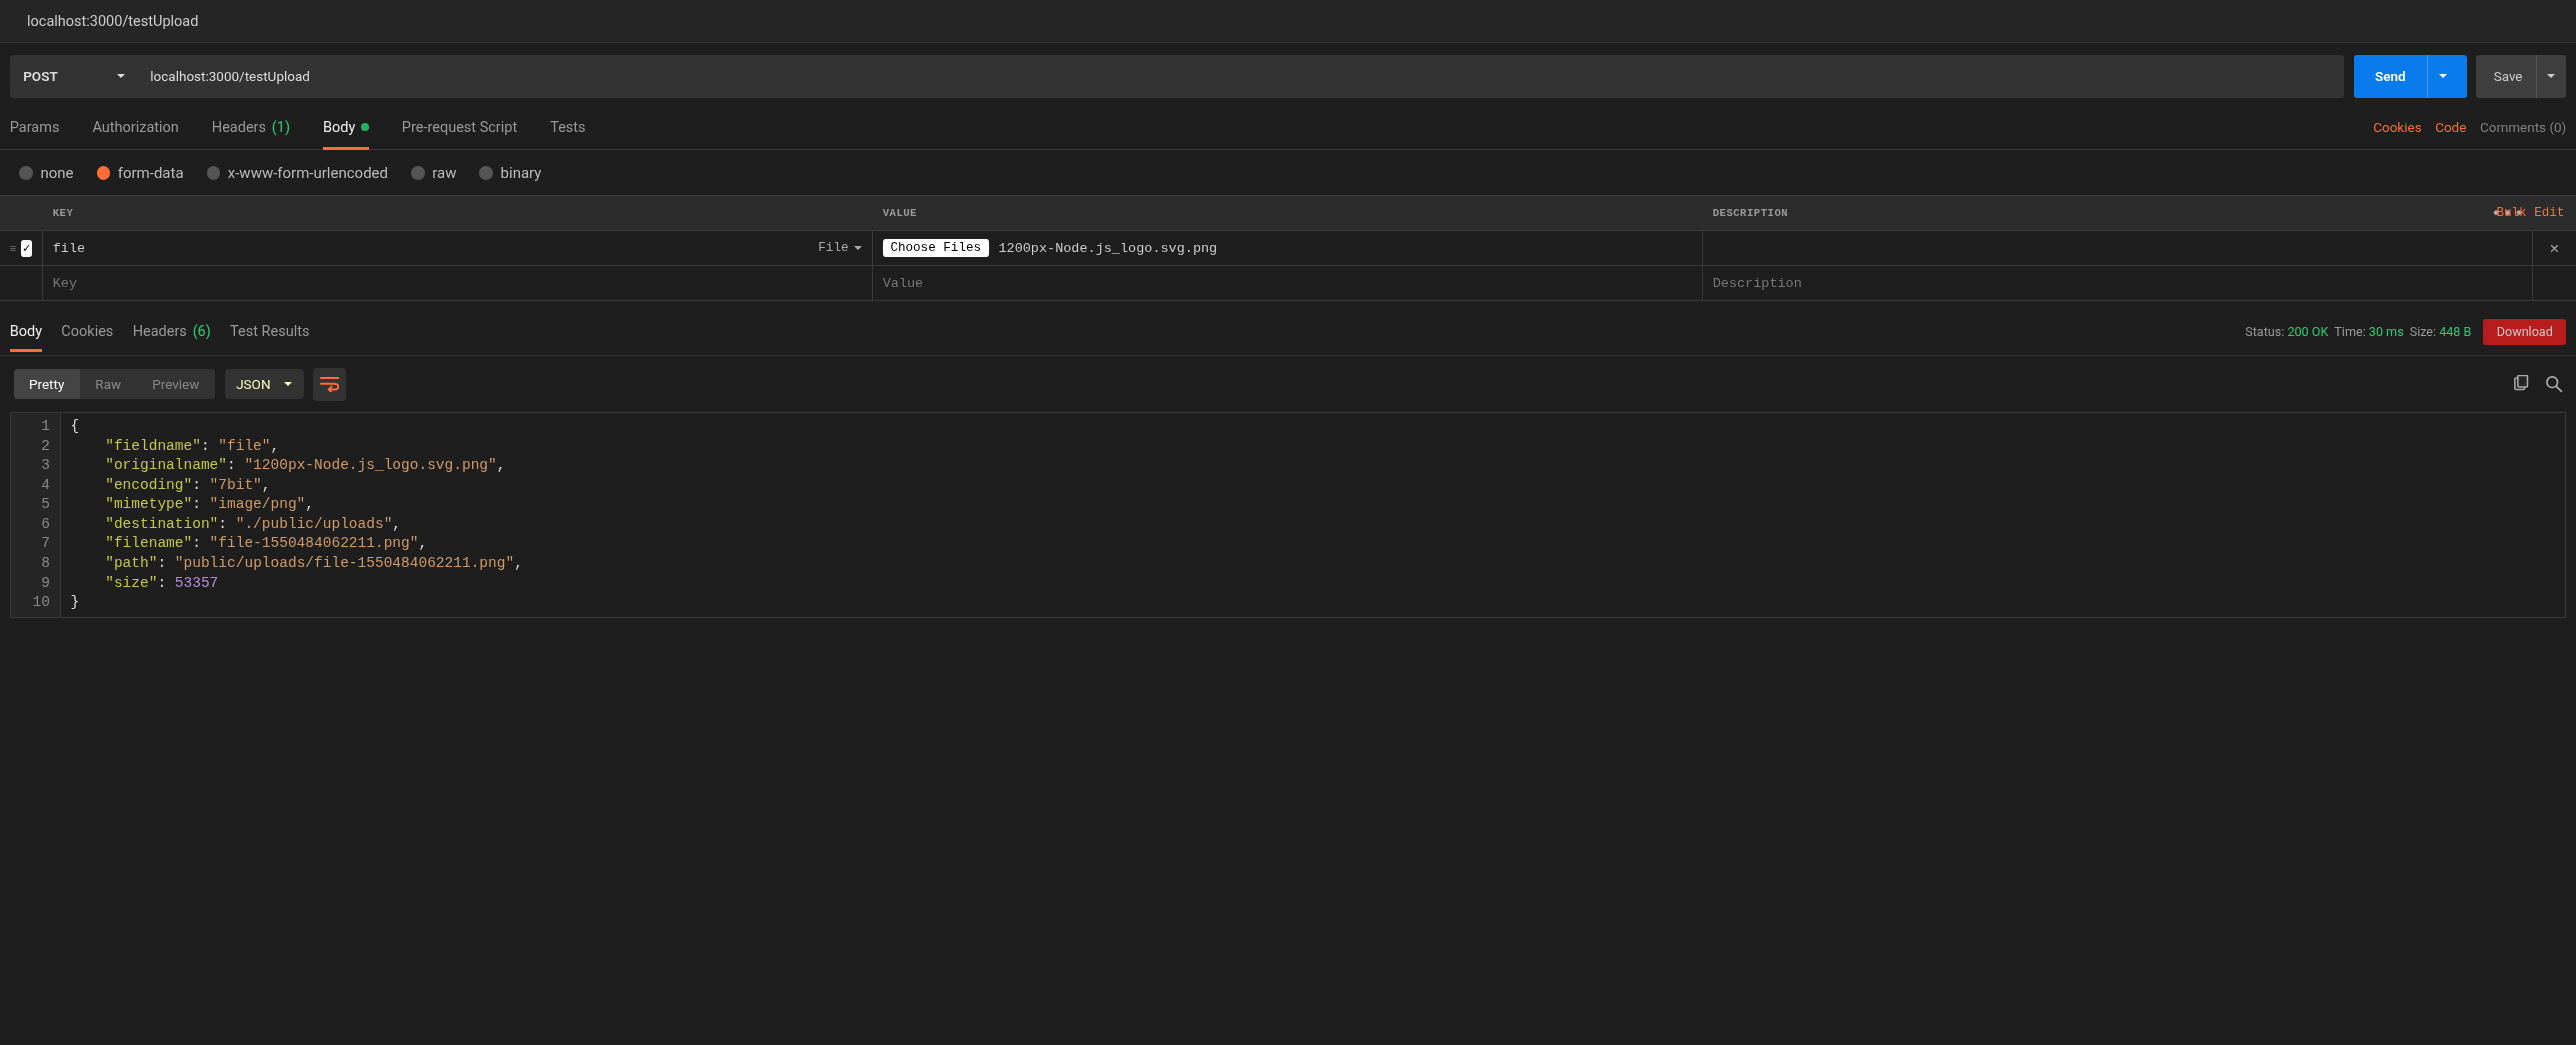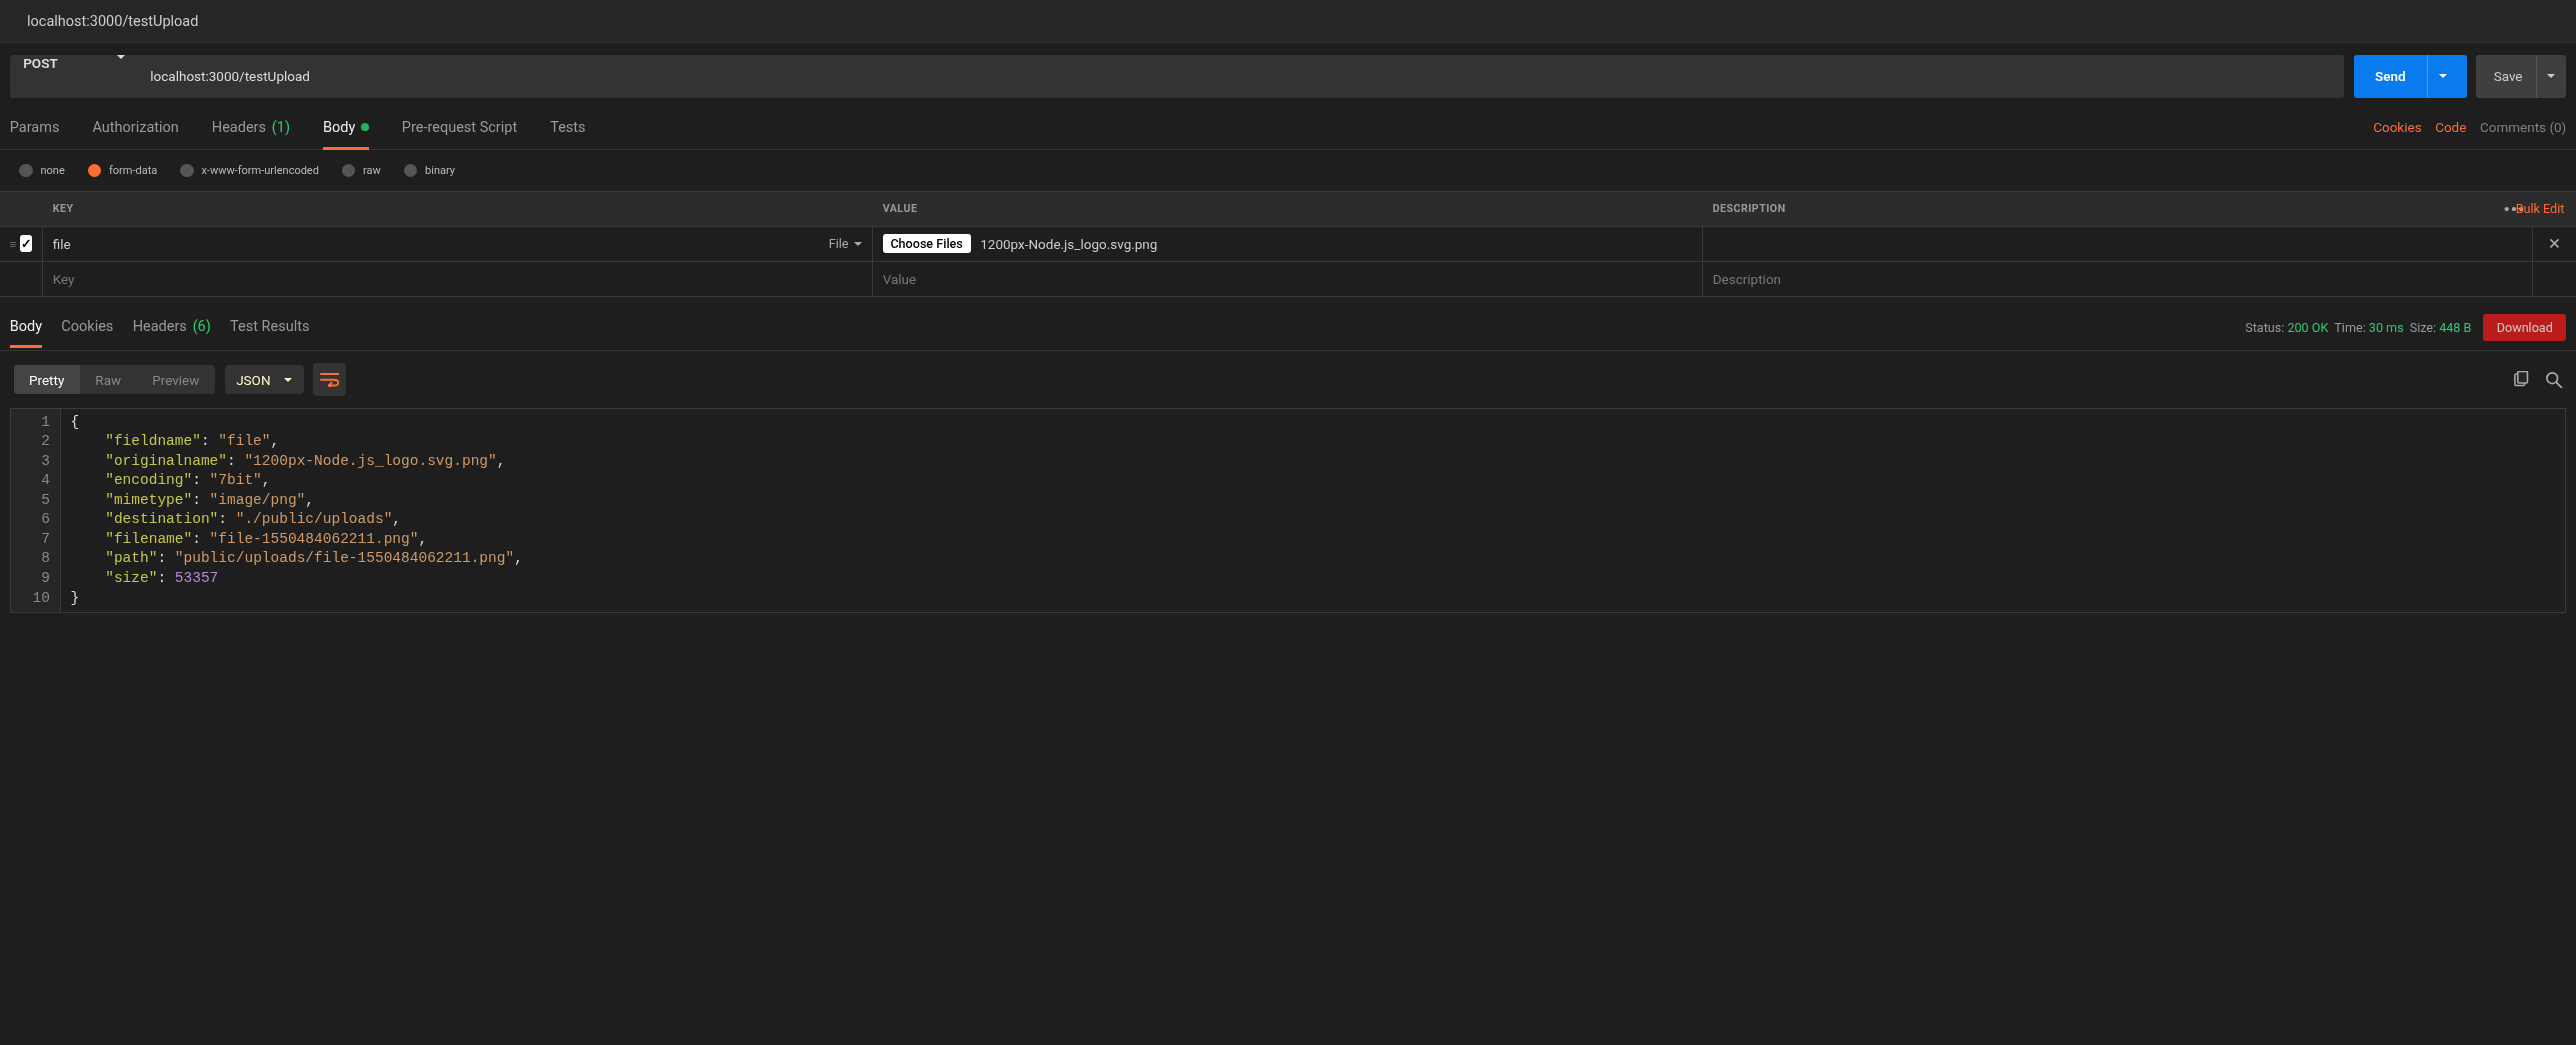--- a/index.html
+++ b/index.html
@@ -28,20 +28,21 @@
     display: flex;
     align-items: stretch;
     padding: 11.6px 9.7px 7.7px 9.7px;
     gap: 9.7px;
   }
   .method-select {
     width: 129px;
     background: #333333;
     border-radius: 2.9px 0 0 2.9px;
     display: flex;
+    align-items: center;
     justify-content: space-between;
     padding: 0 13.5px;
     font-weight: 600;
     font-size: 13.5px;
     color: #ddd;
   }
   .url-input {
     flex: 1;
     background: #333333;
     border-radius: 0 2.9px 2.9px 0;
@@ -115,36 +116,37 @@
   }
   .orange { color:#ff6c37; }
   .muted  { color:#808080; }
 
   
   .body-type-row {
     display:flex;
     align-items:center;
     gap:23px;
     padding: 13.5px 19.3px;
-    font-size:11px;
+    font-size:15px;
   }
   .radio { display:flex; align-items:center; gap:7.7px; color:#bbb; }
   .radio .outer {
     width:13.5px; height:13.5px; border-radius:50%;
     background:#555;
     display:inline-flex; align-items:center; justify-content:center;
   }
   .radio.selected .outer { background:#ff6c37; }
 
   
   .kv-table { border-top:1px solid #3a3a3a; }
   .kv-head, .kv-row {
     display:grid;
     grid-template-columns: 43px 1fr 1fr 1fr 43px;
     align-items:center;
+    font-family:Liberation Mono, monospace;
   }
   .kv-head {
     background:#2c2c2c;
     height:35px;
     border-bottom:1px solid #3a3a3a;
     font-size:10.6px;
     letter-spacing:0.5px;
     color:#999;
     font-weight:700;
     position:relative;

